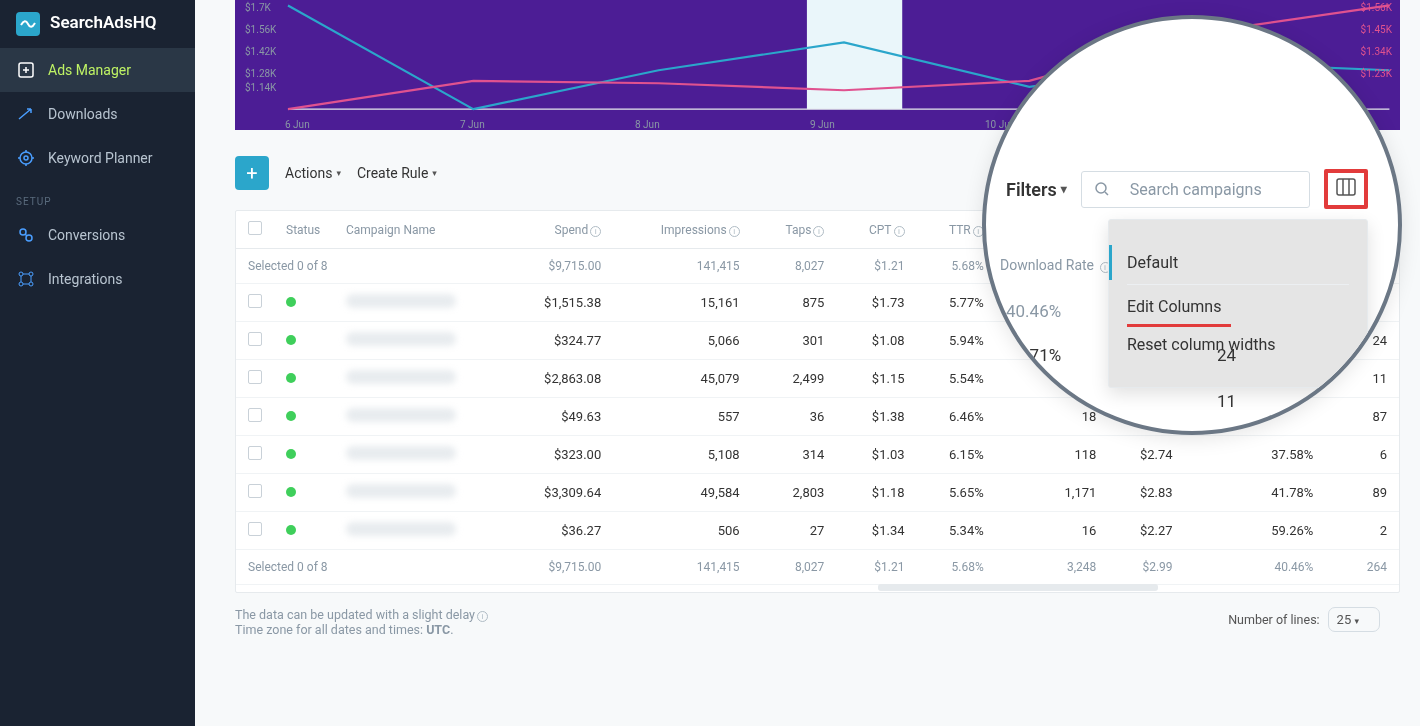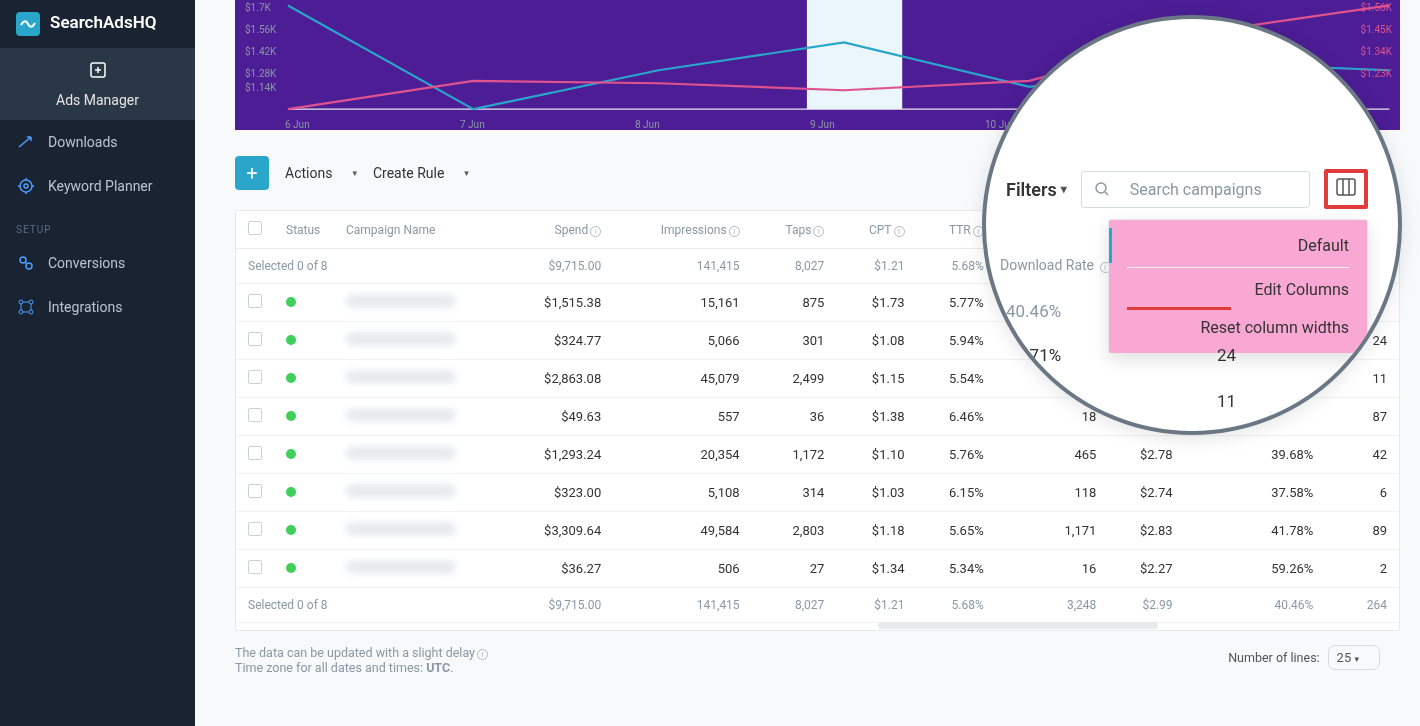--- a/index.html
+++ b/index.html
@@ -41,22 +41,21 @@
   display: flex;
   align-items: center;
   gap: 12px;
   padding: 12px 16px;
   color: #b8c4d0;
   font-size: 14px;
   cursor: pointer;
 }
 .nav-item.active {
   background: #2a3746;
-  color: #e5e5e5;
-  flex-direction: column;
+  color: #bef264;
 }
 .nav-icon {
   width: 20px; height: 20px;
   display: flex; align-items: center; justify-content: center;
   color: #4a9eff;
 }
 .setup-label {
   padding: 16px 16px 6px;
   font-size: 10px;
   letter-spacing: 1px;
@@ -89,21 +88,21 @@
   color: #fff;
   border-radius: 4px;
   display: flex; align-items: center; justify-content: center;
   font-size: 20px;
   cursor: pointer;
 }
 .tb-btn {
   font-size: 14px;
   color: #333;
   cursor: pointer;
-  display: flex; align-items: center; gap: 20px; text-align: center;
+  display: flex; align-items: center; gap: 4px; text-align: center;
 }
 .chev { font-size: 9px; color: #555; }
 .spacer { flex: 1; }
 .table-wrap {
   margin: 12px 20px 0 40px;
   background: #fff;
   border: 1px solid #e6eaed;
   border-radius: 2px;
 }
 .table {
@@ -233,26 +232,25 @@
   border: 4px solid #e23b3b;
   padding: 5px 8px;
   border-radius: 2px;
   color: #555;
 }
 .mag-dropdown {
   position: absolute;
   right: 30px;
   top: 200px;
   width: 260px;
-  background: #f9a8d4;
+  background: #e5e5e5;
   border: 1px solid #e6eaed;
   box-shadow: 0 6px 18px rgba(0,0,0,0.12);
   border-radius: 3px;
-  padding: 8px 0;
-  text-align: right;
+  padding: 25px 0;
 }
 .mag-dd-item {
   padding: 8px 18px;
   font-size: 16px;
   color: #333;
   cursor: pointer;
 }
 .mag-dd-item.sel {
   border-left: 3px solid #2ba6cb;
   padding-left: 15px;
@@ -468,34 +466,20 @@
             <td>6.46%</td>
             <td>18</td>
             <td>$2.76</td>
             <td></td>
             <td>87</td>
           </tr>
           <tr>
     <td class="left"><span class="checkbox"></span></td>
     <td class="left"><span class="status-dot"></span></td>
     <td class="left"><span class="blur-text"></span></td>
-    <td>$1,293.24</td>
-            <td>20,354</td>
-            <td>1,172</td>
-            <td>$1.10</td>
-            <td>5.76%</td>
-            <td>465</td>
-            <td>$2.78</td>
-            <td>39.68%</td>
-            <td>42</td>
-          </tr>
-          <tr>
-    <td class="left"><span class="checkbox"></span></td>
-    <td class="left"><span class="status-dot"></span></td>
-    <td class="left"><span class="blur-text"></span></td>
     <td>$323.00</td>
             <td>5,108</td>
             <td>314</td>
             <td>$1.03</td>
             <td>6.15%</td>
             <td>118</td>
             <td>$2.74</td>
             <td>37.58%</td>
             <td>6</td>
           </tr>

